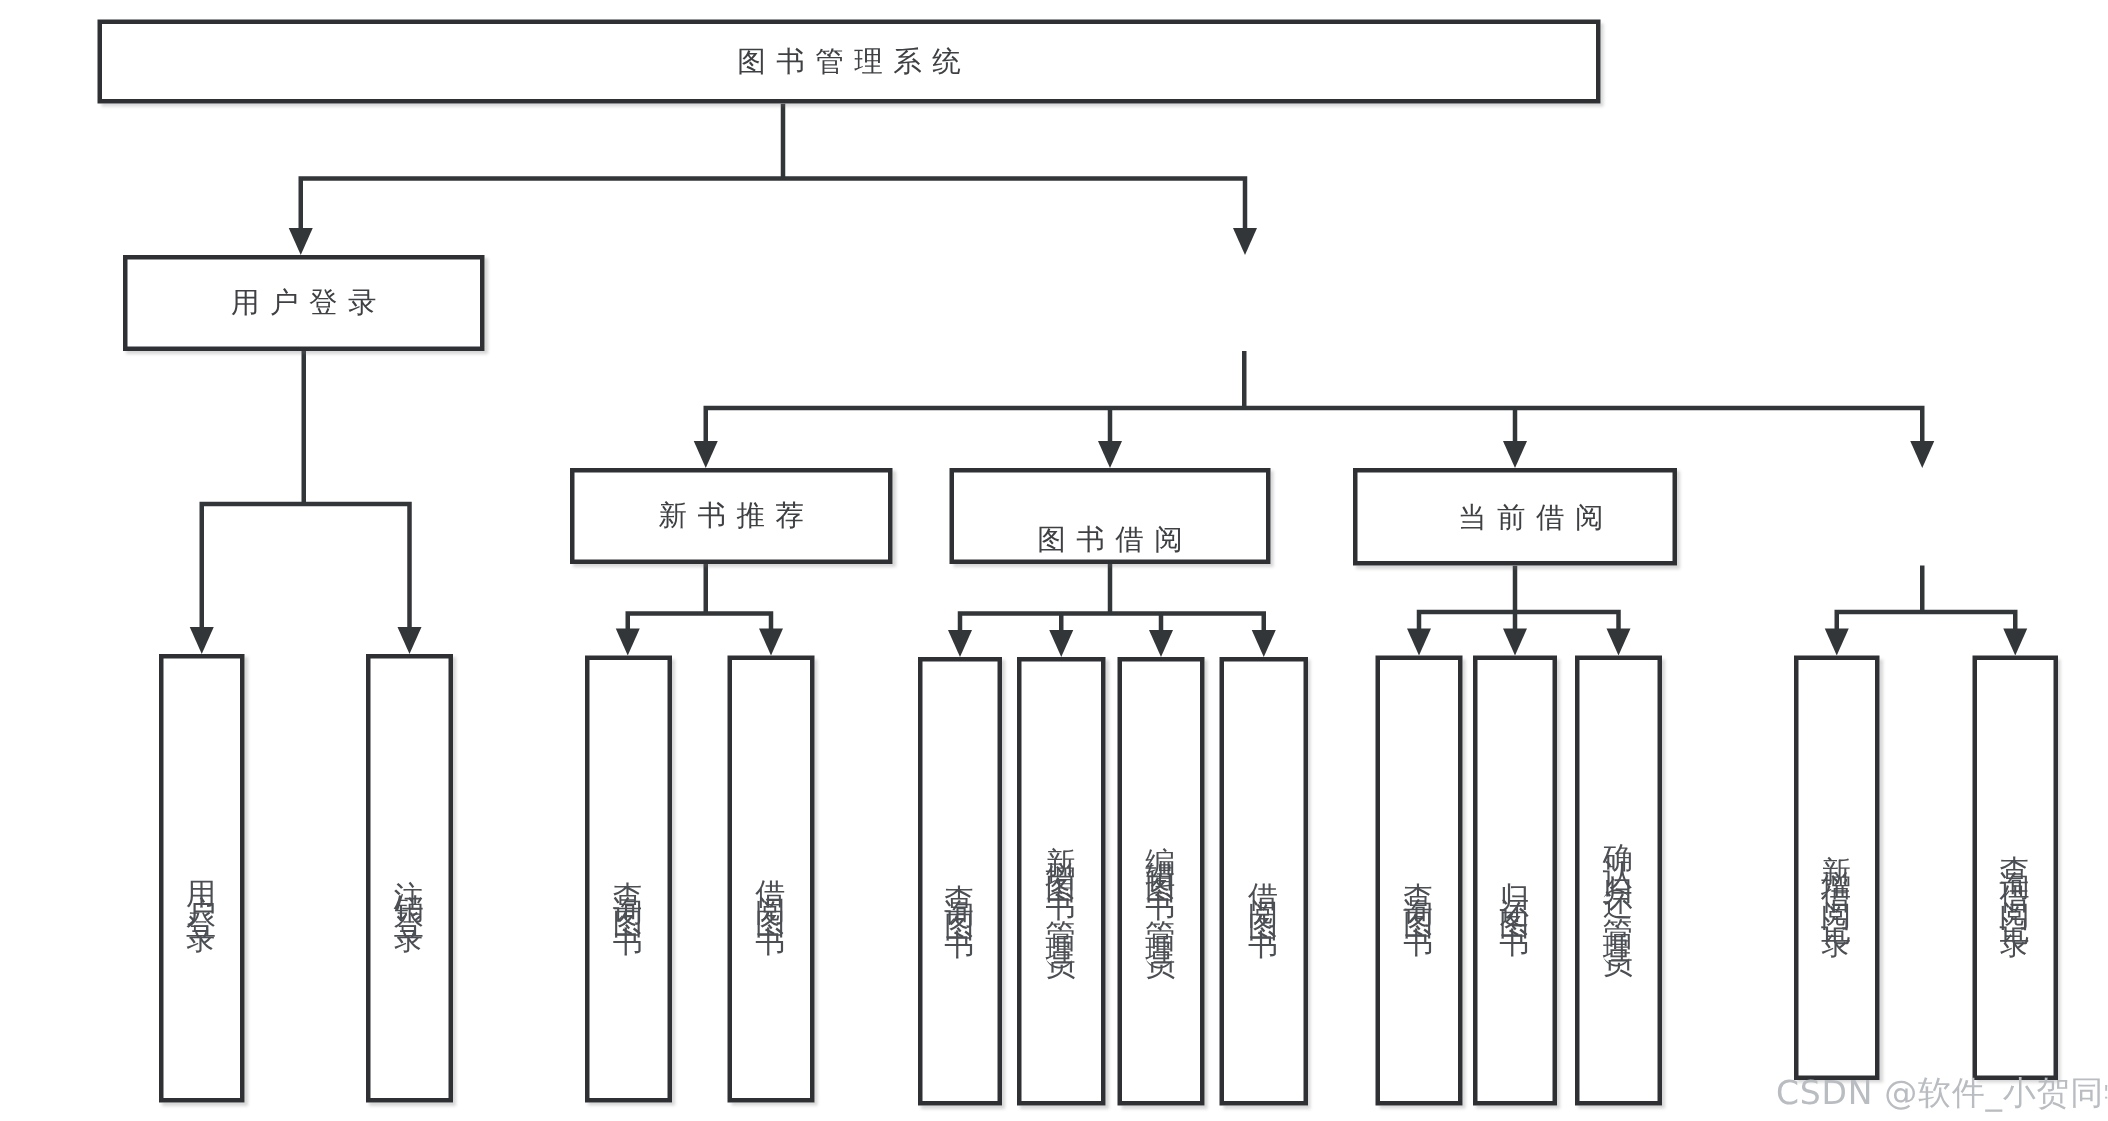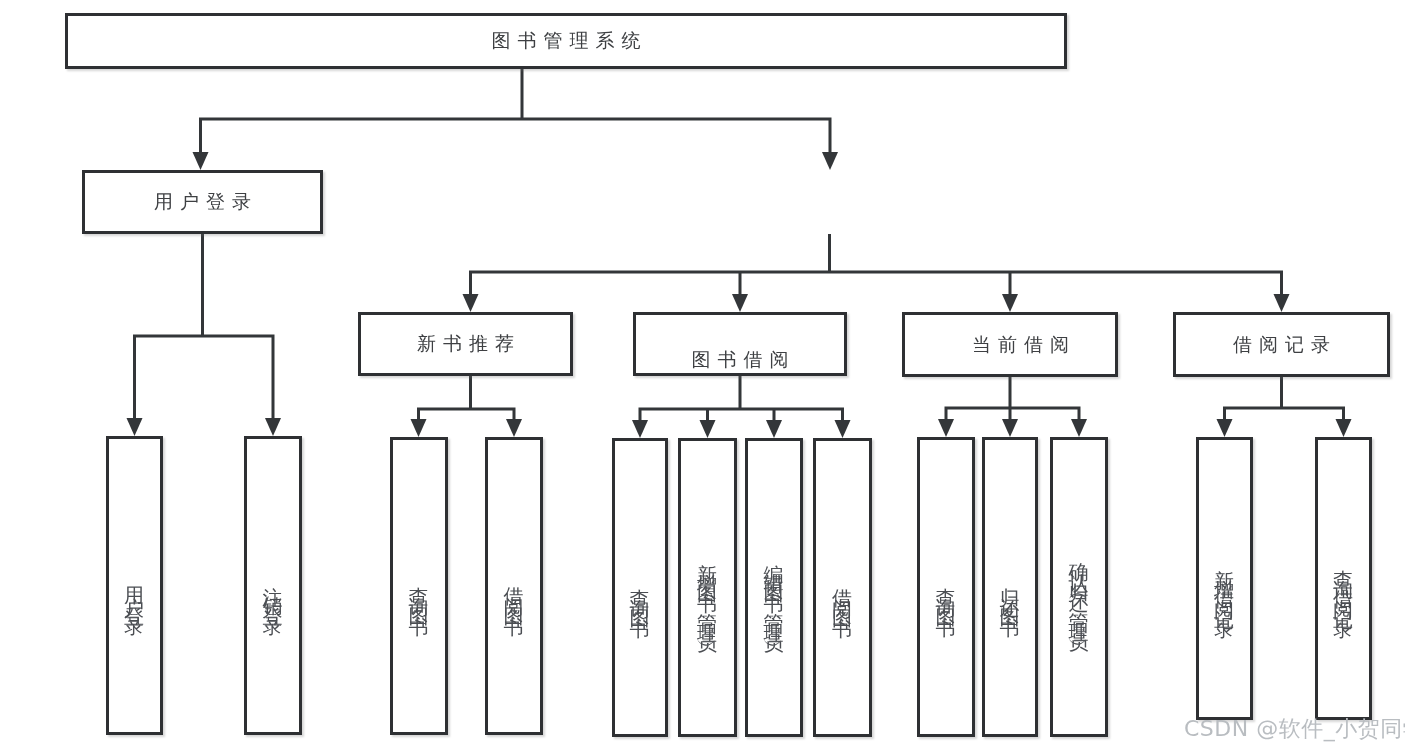--- a/index.html
+++ b/index.html
@@ -27,21 +27,21 @@
   .connectors path{stroke:#333639;stroke-width:3;fill:none;}
   .connectors polygon{fill:#333639;}
   .watermark{
     position:absolute;left:1184px;top:714px;z-index:5;
     font-size:22px;color:#b9bdc1;white-space:nowrap;letter-spacing:0.5px;
   }
   
   .b-root{left:21px;top:13px;width:1002px;height:56px;margin-left:44px;}
   .b-user{left:82px;top:170px;width:241px;height:64px;}
   .b-mgmt{left:712px;top:170px;width:235px;height:64px;}
-  .b-new{left:358px;top:312px;width:215px;height:64px;}
+  .b-new{left:380px;top:312px;width:215px;height:64px;}
   .b-borrow{left:633px;top:312px;width:214px;height:64px;align-items:flex-end;}
   .b-current{left:902px;top:312px;width:216px;height:65px;padding-left:28px;}
   .b-history{left:1173px;top:312px;width:217px;height:65px;}
   .v-login{left:106px;top:436px;width:57px;height:299px;}
   .v-logout{left:244px;top:436px;width:58px;height:299px;}
   .v-q1{left:390px;top:437px;width:58px;height:298px;}
   .v-br1{left:485px;top:437px;width:58px;height:298px;}
   .v-q2{left:612px;top:438px;width:56px;height:299px;}
   .v-add{left:678px;top:438px;width:59px;height:299px;}
   .v-edit{left:745px;top:438px;width:58px;height:299px;}
@@ -98,23 +98,20 @@
 
   <div class="hbox b-new">
     <span>新书推荐</span>
   </div>
   <div class="hbox b-borrow">
     <span>图书借阅</span>
   </div>
   <div class="hbox b-current">
     <span>当前借阅</span>
   </div>
-  <div class="hbox b-history">
-    <span>借阅记录</span>
-  </div>
 
   <div class="vbox v-login">
     <span class="vtext">用户登录</span>
   </div>
   <div class="vbox v-logout">
     <span class="vtext">注销登录</span>
   </div>
 
   <div class="vbox v-q1">
     <span class="vtext">查询图书</span>

